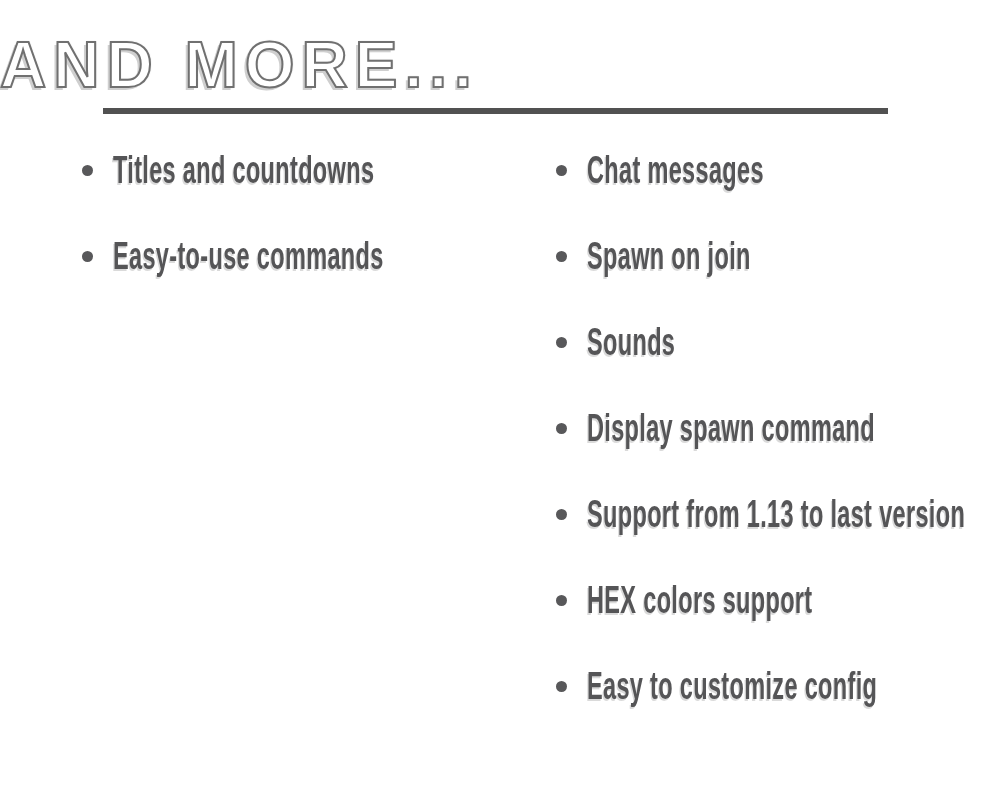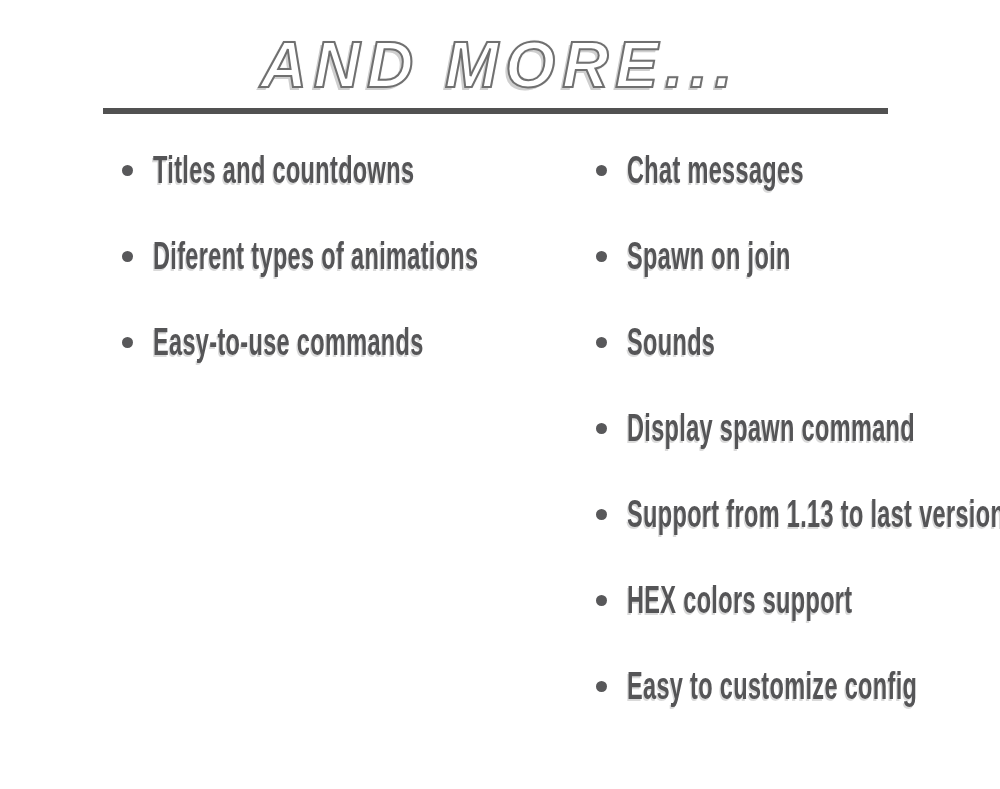--- a/index.html
+++ b/index.html
@@ -7,41 +7,39 @@
   .page {
     position: relative;
     width: 1000px;
     height: 789px;
     background: #ffffff;
     font-family: "Liberation Sans", sans-serif;
     overflow: hidden;
   }
   .title {
     margin-top: 30px;
-    text-align: center;
     font-size: 64px;
     font-weight: bold;
     letter-spacing: 7px;
     color: #ffffff;
     -webkit-text-stroke: 2px #707070;
     text-shadow: -3px 3px 0 #cfcfcf, 0 0 2px #8a8a8a;
     white-space: nowrap;
     line-height: 1.1;
-    font-style: italic;
   }
   .rule {
     margin: 8px 112px 0 103px;
     height: 6px;
     background: #515151;
     border: none;
   }
   .columns {
     display: grid;
     grid-template-columns: 474px 1fr;
-    padding-left: 112px;
+    padding-left: 72px;
     margin-top: 13px;
   }
   ul.features {
     list-style: none;
   }
   .feature-item {
     height: 86px;
     display: flex;
     align-items: center;
   }
@@ -78,24 +76,20 @@
     <ul class="features">
 
         <li class="feature-item">
           <span class="dot"></span>
           <span class="feature-text">Titles and countdowns</span>
         </li>
 
 
 
 
-        <li class="feature-item">
-          <span class="dot"></span>
-          <span class="feature-text">Diferent types of animations</span>
-        </li>
 
 
         <li class="feature-item">
           <span class="dot"></span>
           <span class="feature-text">Easy-to-use commands</span>
         </li>
       </ul>
 
     <ul class="features">
 

